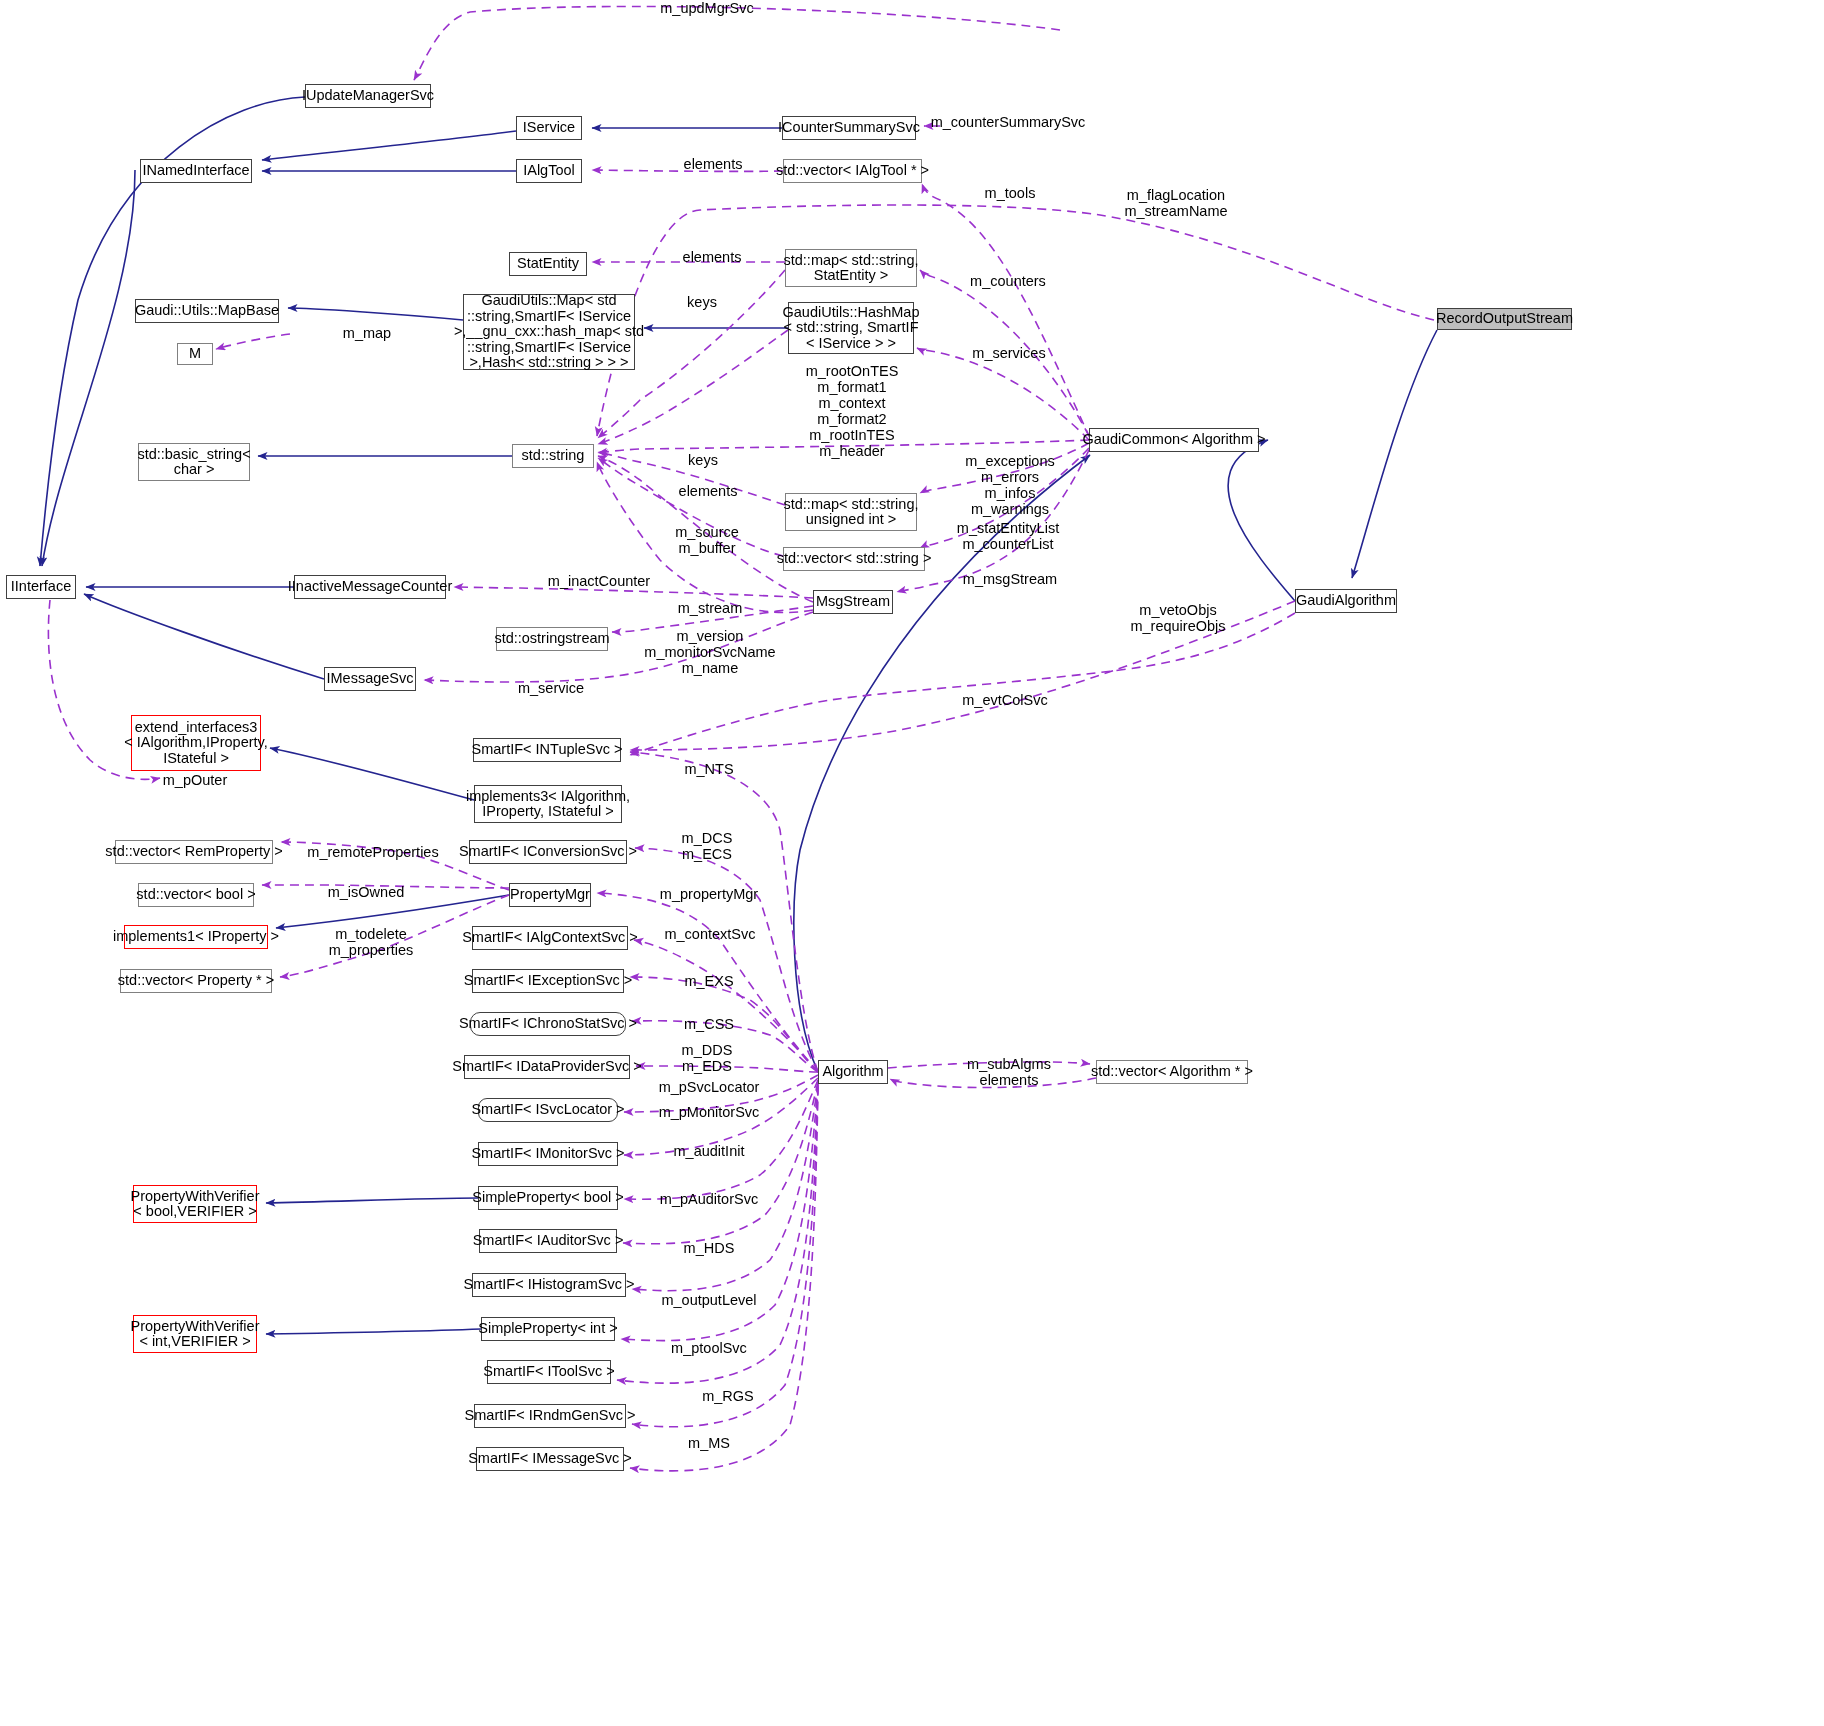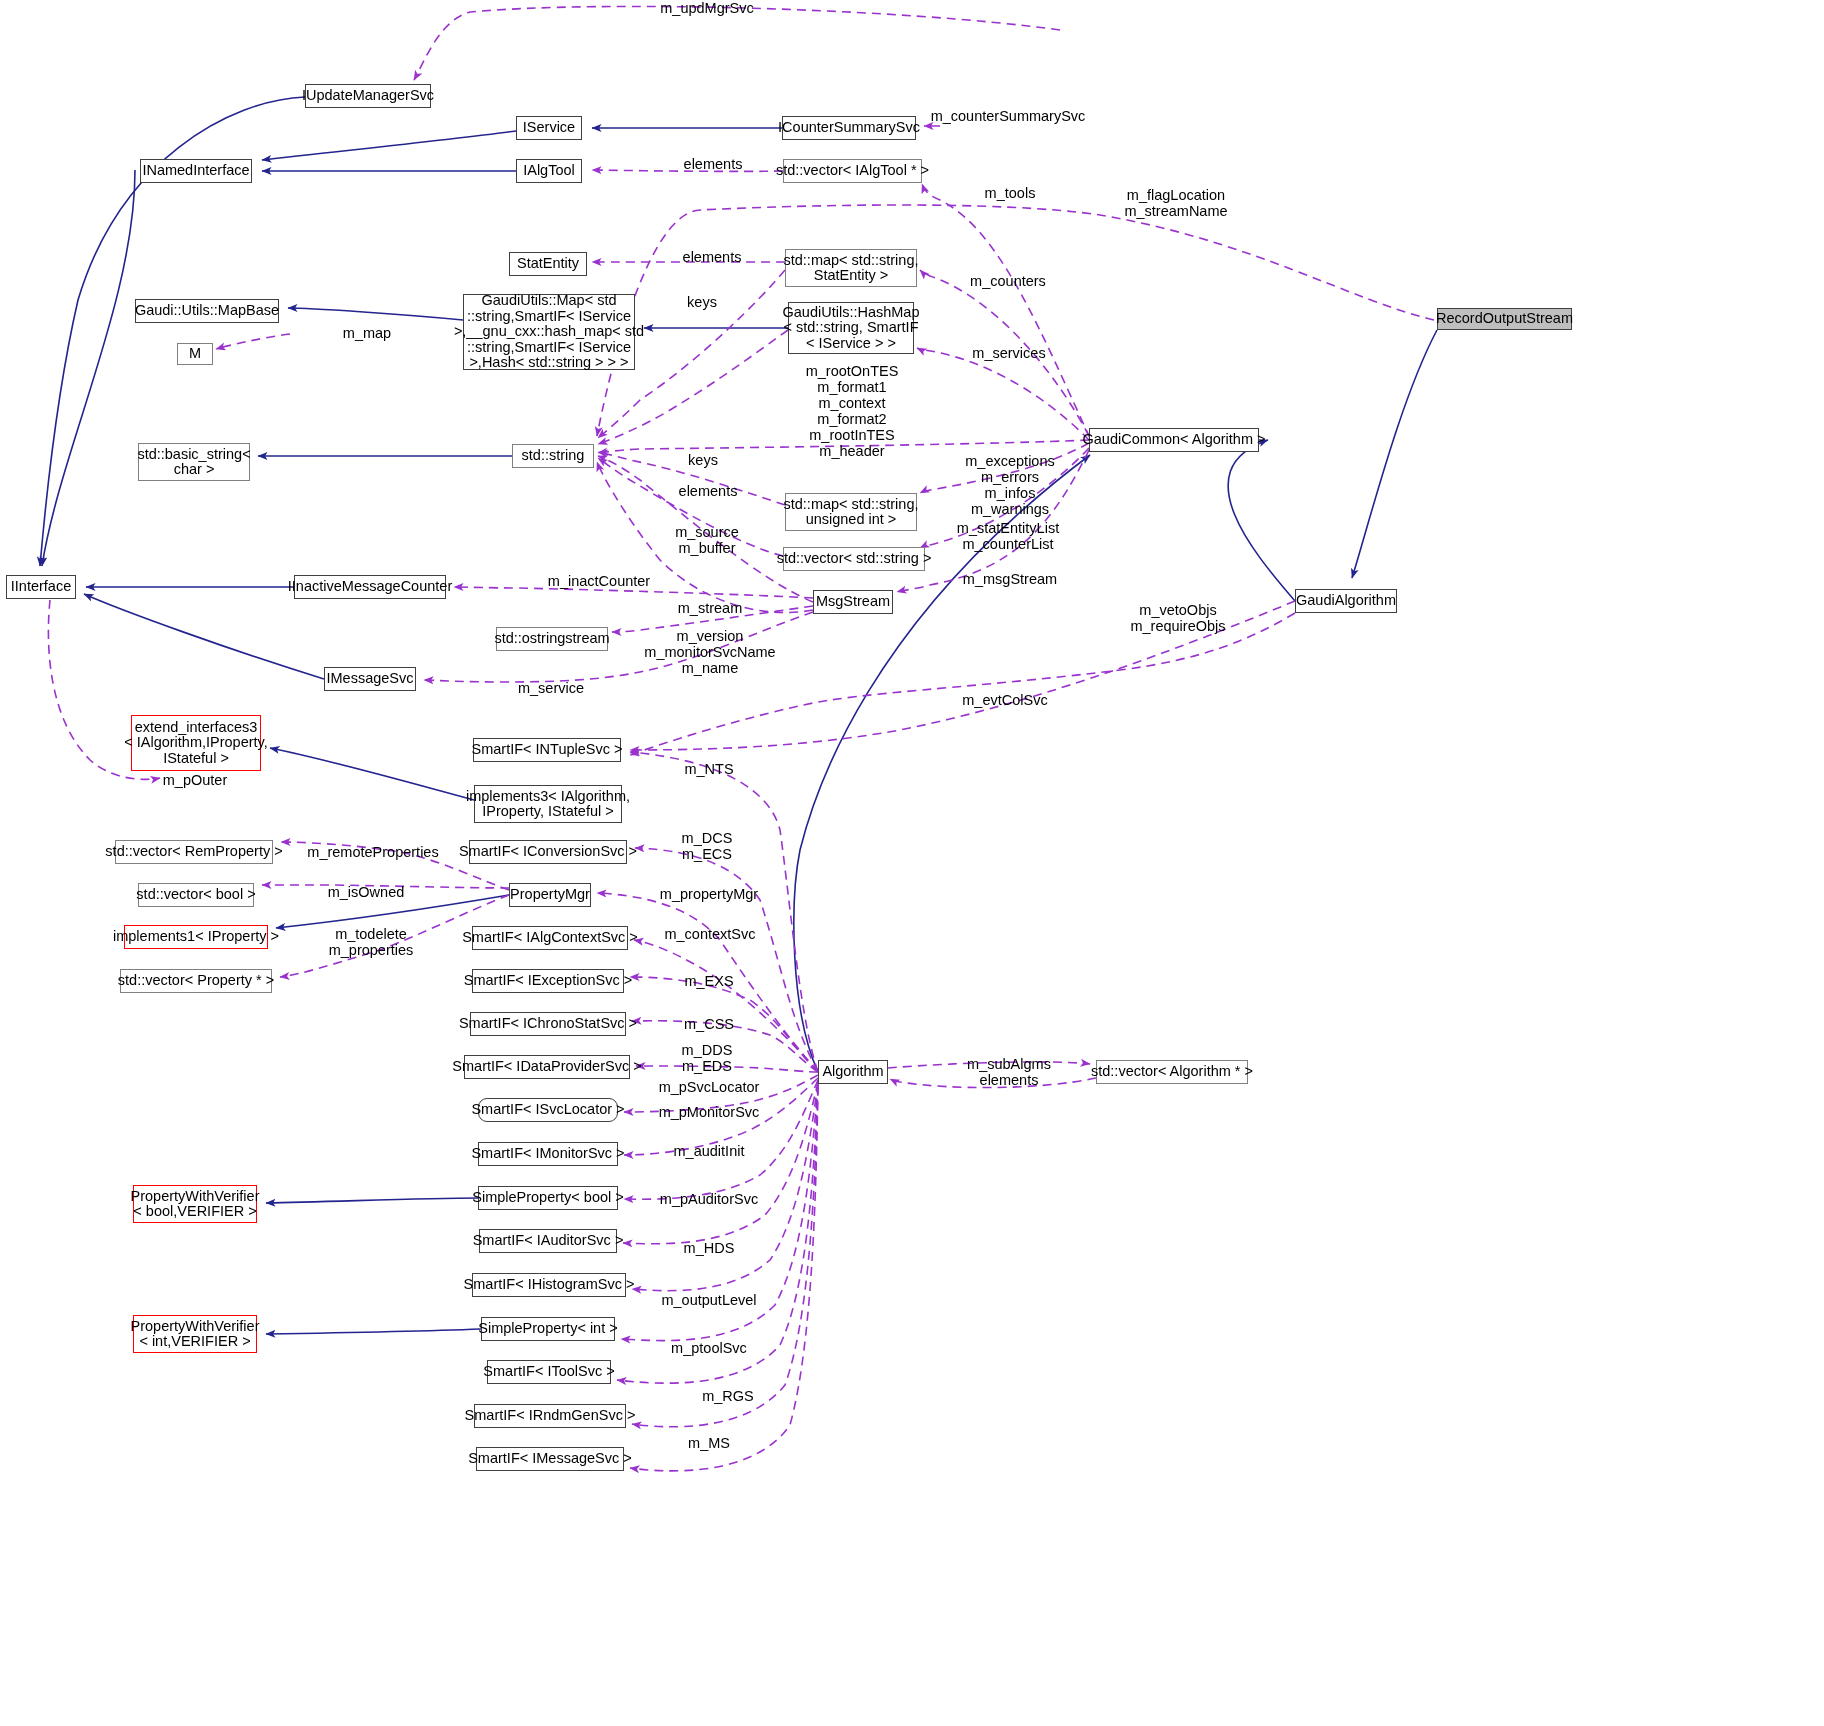--- a/index.html
+++ b/index.html
@@ -141,41 +141,41 @@
       <div class="node dark" style="left: 474px; top: 785px; width: 148px; height: 38px;">implements3&lt; IAlgorithm,
 IProperty, IStateful &gt;</div>
       <div class="node grey" style="left: 115px; top: 840px; width: 158px; height: 24px;">std::vector&lt; RemProperty &gt;</div>
       <div class="node dark" style="left: 469px; top: 840px; width: 158px; height: 24px;">SmartIF&lt; IConversionSvc &gt;</div>
       <div class="node grey" style="left: 138px; top: 883px; width: 116px; height: 24px;">std::vector&lt; bool &gt;</div>
       <div class="node dark" style="left: 509px; top: 883px; width: 82px; height: 24px;">PropertyMgr</div>
       <div class="node red" style="left: 124px; top: 925px; width: 144px; height: 24px;">implements1&lt; IProperty &gt;</div>
       <div class="node dark" style="left: 472px; top: 926px; width: 156px; height: 24px;">SmartIF&lt; IAlgContextSvc &gt;</div>
       <div class="node grey" style="left: 120px; top: 969px; width: 152px; height: 24px;">std::vector&lt; Property * &gt;</div>
       <div class="node dark" style="left: 472px; top: 969px; width: 152px; height: 24px;">SmartIF&lt; IExceptionSvc &gt;</div>
-      <div class="node dark" style="left: 470px; top: 1012px; width: 156px; height: 24px;">SmartIF&lt; IChronoStatSvc &gt;</div>
+      <div class="node dark" style="left: 470px; top: 1012px; width: 156px; height: 24px; border-radius: 10px;">SmartIF&lt; IChronoStatSvc &gt;</div>
       <div class="node dark" style="left: 464px; top: 1055px; width: 166px; height: 24px;">SmartIF&lt; IDataProviderSvc &gt;</div>
       <div class="node dark" style="left: 818px; top: 1060px; width: 70px; height: 24px;">Algorithm</div>
       <div class="node grey" style="left: 1096px; top: 1060px; width: 152px; height: 24px;">std::vector&lt; Algorithm * &gt;</div>
       <div class="node dark" style="left: 478px; top: 1098px; width: 140px; height: 24px; border-radius: 9px;">SmartIF&lt; ISvcLocator &gt;</div>
       <div class="node dark" style="left: 478px; top: 1142px; width: 140px; height: 24px;">SmartIF&lt; IMonitorSvc &gt;</div>
       <div class="node red" style="left: 133px; top: 1185px; width: 124px; height: 38px;">PropertyWithVerifier
 &lt; bool,VERIFIER &gt;</div>
       <div class="node dark" style="left: 478px; top: 1186px; width: 140px; height: 24px;">SimpleProperty&lt; bool &gt;</div>
       <div class="node dark" style="left: 479px; top: 1229px; width: 138px; height: 24px;">SmartIF&lt; IAuditorSvc &gt;</div>
       <div class="node dark" style="left: 472px; top: 1273px; width: 154px; height: 24px;">SmartIF&lt; IHistogramSvc &gt;</div>
       <div class="node red" style="left: 133px; top: 1315px; width: 124px; height: 38px;">PropertyWithVerifier
 &lt; int,VERIFIER &gt;</div>
       <div class="node dark" style="left: 481px; top: 1317px; width: 134px; height: 24px;">SimpleProperty&lt; int &gt;</div>
       <div class="node dark" style="left: 487px; top: 1360px; width: 124px; height: 24px;">SmartIF&lt; IToolSvc &gt;</div>
       <div class="node dark" style="left: 474px; top: 1404px; width: 152px; height: 24px;">SmartIF&lt; IRndmGenSvc &gt;</div>
       <div class="node dark" style="left: 476px; top: 1447px; width: 148px; height: 24px;">SmartIF&lt; IMessageSvc &gt;</div>
     </div>
   <div id="labels">
       <div class="elabel" style="left: 707px; top: 0px;">m_updMgrSvc</div>
-      <div class="elabel" style="left: 1008px; top: 108px;">m_counterSummarySvc</div>
+      <div class="elabel" style="left: 1008px; top: 114px;">m_counterSummarySvc</div>
       <div class="elabel" style="left: 713px; top: 156px;">elements</div>
       <div class="elabel" style="left: 1010px; top: 185px;">m_tools</div>
       <div class="elabel" style="left: 1176px; top: 187px;">m_flagLocation
 m_streamName</div>
       <div class="elabel" style="left: 712px; top: 249px;">elements</div>
       <div class="elabel" style="left: 1008px; top: 273px;">m_counters</div>
       <div class="elabel" style="left: 702px; top: 294px;">keys</div>
       <div class="elabel" style="left: 367px; top: 325px;">m_map</div>
       <div class="elabel" style="left: 1009px; top: 345px;">m_services</div>
       <div class="elabel" style="left: 852px; top: 363px;">m_rootOnTES

